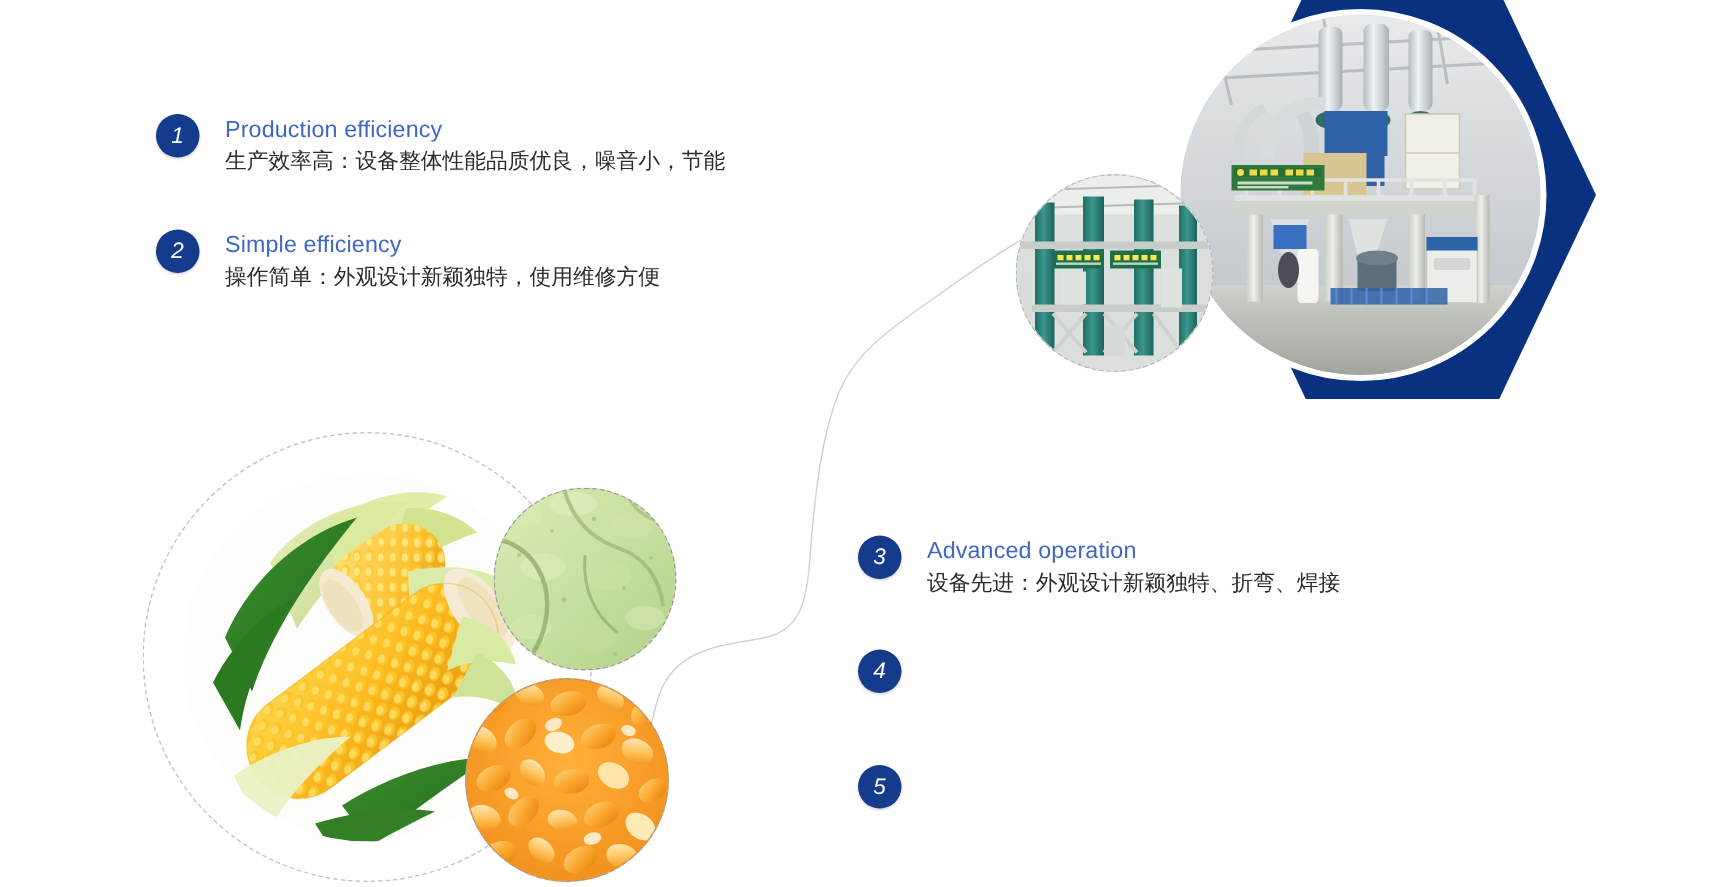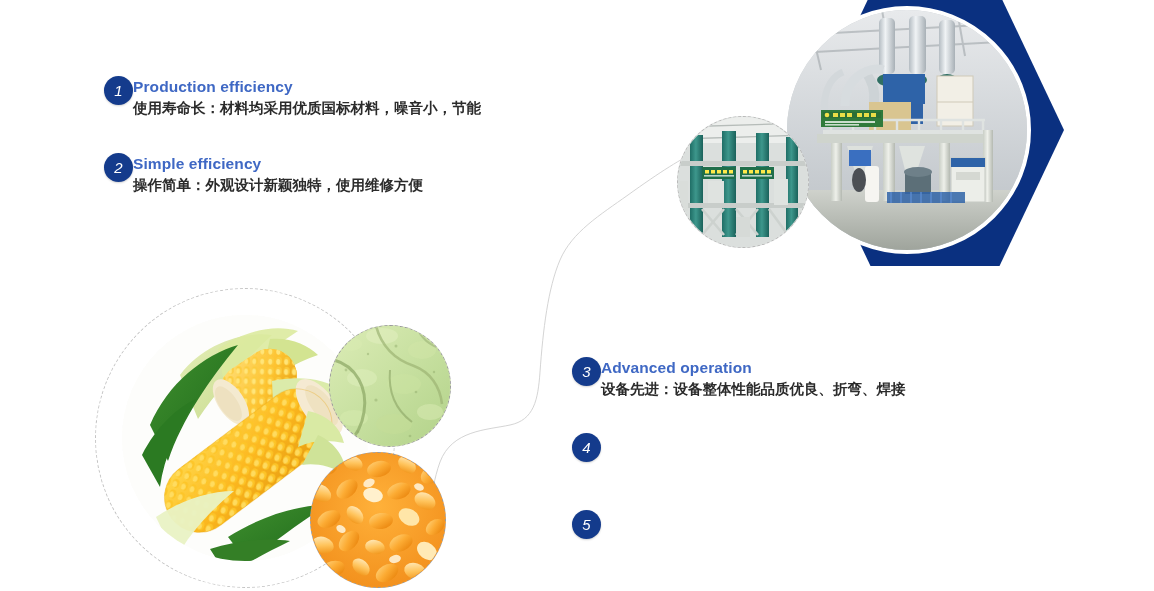--- a/index.html
+++ b/index.html
@@ -35,22 +35,22 @@
     font-style: italic;
     font-size: 15px;
     font-weight: 400;
     line-height: 29px;
     text-align: center;
     flex: 0 0 29px;
     box-shadow: 0 1px 2px rgba(0,0,0,0.18);
     letter-spacing: 0.3px;
   }
   .ftext {
+    margin-left: 17px;
     padding-top: 1px;
-    font-weight: bold;
   }
   .ftitle {
     color: #3f68c4;
     font-size: 15.5px;
     line-height: 19px;
     letter-spacing: 0.1px;
     white-space: nowrap;
   }
   .fdesc {
     color: #2b2b2b;
@@ -530,37 +530,37 @@
         <ellipse cx="84" cy="106" rx="6" ry="4" transform="rotate(-15 84 106)"></ellipse>
         <ellipse cx="108" cy="34" rx="5" ry="3.5" transform="rotate(20 108 34)"></ellipse>
       </g>
     </svg>
   </div>
 
   <div class="feature" style="left:104px; top:76px;">
     <div class="badge">1</div>
     <div class="ftext">
       <div class="ftitle">Production efficiency</div>
-      <div class="fdesc">使用寿命长：材料均采用优质国标材料，噪音小，节能</div>
+      <div class="fdesc">生产效率高：设备整体性能品质优良，噪音小，节能</div>
     </div>
   </div>
 
   <div class="feature" style="left:104px; top:153px;">
     <div class="badge">2</div>
     <div class="ftext">
       <div class="ftitle">Simple efficiency</div>
       <div class="fdesc">操作简单：外观设计新颖独特，使用维修方便</div>
     </div>
   </div>
 
   <div class="feature" style="left:572px; top:357px;">
     <div class="badge">3</div>
     <div class="ftext">
       <div class="ftitle">Advanced operation</div>
-      <div class="fdesc">设备先进：设备整体性能品质优良、折弯、焊接</div>
+      <div class="fdesc">设备先进：外观设计新颖独特、折弯、焊接</div>
     </div>
   </div>
 
   <div class="feature" style="left:572px; top:433px;">
     <div class="badge">4</div>
   </div>
 
   <div class="feature" style="left:572px; top:510px;">
     <div class="badge">5</div>
     <div class="ftext">

